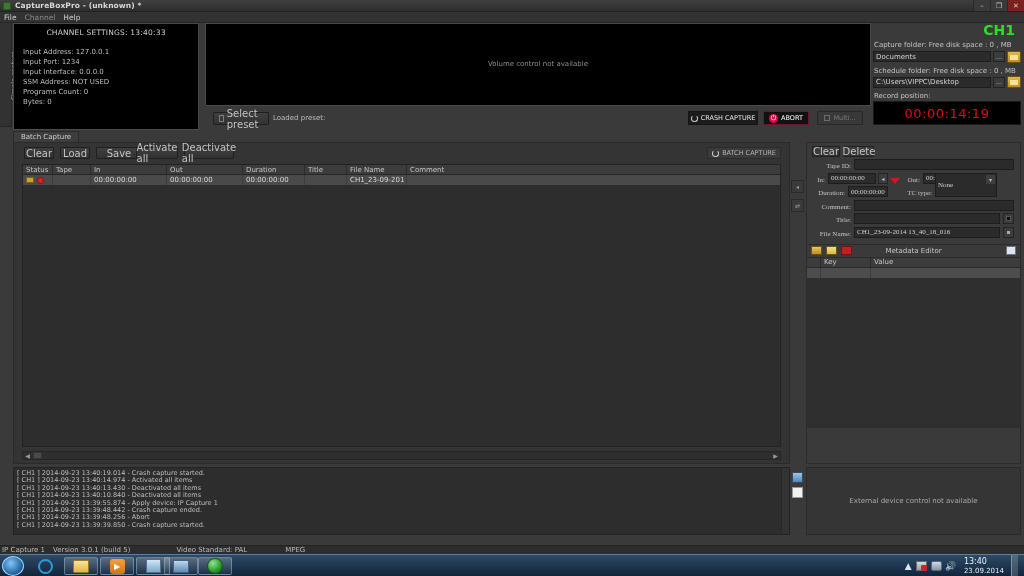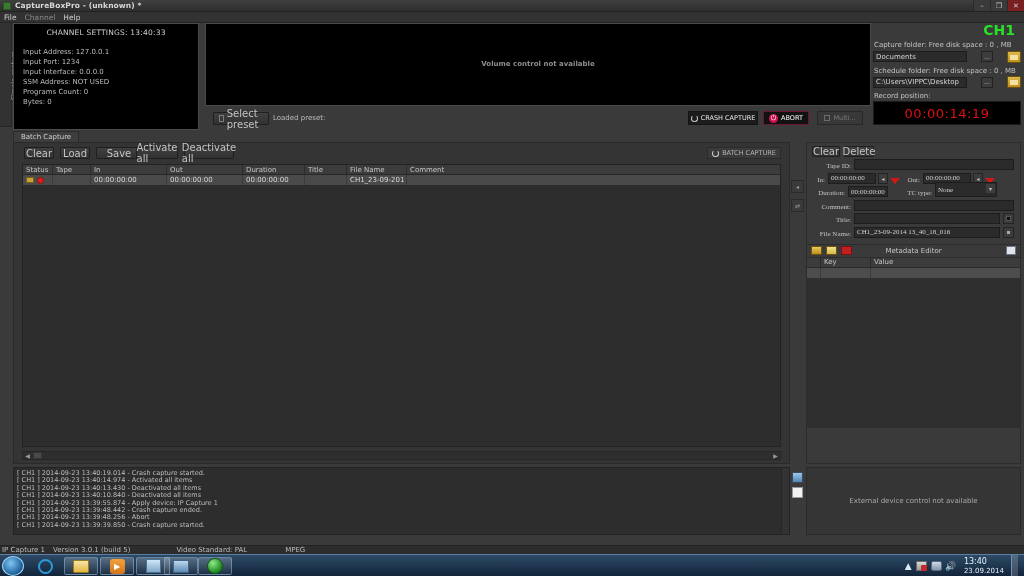--- a/index.html
+++ b/index.html
@@ -52,21 +52,21 @@
   }
   .chan-title { text-align:center; font-size:7.5px; color:#d0d0d0; padding-top:4px; letter-spacing:.2px;}
   .chan-list { padding:10px 0 0 9px; }
   .chan-list div { font-size:7px; color:#bdbdbd; line-height:10px; }
 
   
   .video {
     position:absolute; left:205px; top:23px; width:666px; height:83px;
     background:#000; border:1px solid #4a4a4a;
   }
-  .video .msg { position:absolute; left:0; right:0; top:36px; text-align:center; font-size:7px; color:#8e8e8e;font-weight:bold;}
+  .video .msg { position:absolute; left:0; right:0; top:36px; text-align:center; font-size:7px; color:#8e8e8e;}
 
   
   .presetbar { position:absolute; left:205px; top:107px; width:666px; height:23px; }
   .btn {
     background: linear-gradient(#3f3f3f,#323232); border:1px solid #1f1f1f;
     color:#c4c4c4; font-size:10px; display:inline-flex; align-items:center;
     justify-content:center; height:13px; padding:0 5px; border-radius:1px;
   }
   .select-preset { position:absolute; left:8px; top:5px; width:56px; }
   .loaded-preset { position:absolute; left:68px; top:7px; font-size:7px; color:#bcbcbc; }
@@ -86,21 +86,21 @@
     position:absolute; right:8px; top:4px; width:46px; height:14px;
     background:#383838; border:1px solid #282828; color:#7b7b7b; font-size:6.5px;
     display:flex; align-items:center; justify-content:center; gap:3px;
   }
   .ring { width:7px;height:7px;border:1.2px solid #cfcfcf;border-radius:50%;border-top-color:transparent;}
 
   
   .cap-panel { position:absolute; left:873px; top:23px; width:148px; height:107px; }
   .ch-label { text-align:right; color:#28e028; font-size:14px; font-weight:bold; line-height:14px; padding-right:6px;}
   .cap-lbl { font-size:7px; color:#c2c2c2; margin:4px 0 1.5px 1px; }
-  .row-input { display:flex; align-items:center; gap:14px; }
+  .row-input { display:flex; align-items:center; gap:2px; }
   .txtfield {
     height:11px; background:#2b2b2b; border:1px solid #1d1d1d; color:#d2d2d2;
     font-size:7px; padding:0 2px; display:flex; align-items:center; overflow:hidden; white-space:nowrap;
   }
   .cap-txt { flex:1; }
   .mini-btn { width:12px;height:11px;background:#3c3c3c;border:1px solid #222;color:#bbb;
               font-size:6.5px;display:flex;align-items:center;justify-content:center;}
   .folder-btn { width:14px;height:12px;background:linear-gradient(#e0b84a,#c08f1e);
                 border:1px solid #6b5210; border-radius:1px; position:relative;}
   .folder-btn:after{content:"";position:absolute;left:2px;top:3px;width:8px;height:5px;
@@ -155,21 +155,21 @@
   .rp-top { position:relative; height:16px; }
   .rp-top .btn { position:absolute; top:3px; height:11px; }
   .rp-clear{left:5px;width:28px;} .rp-del{left:37px;width:30px;}
   .frow { display:flex; align-items:flex-end; height:11px; margin:0 6px 2.5px 4px;font-family:Liberation Serif, serif; }
   .flabel { font-size:7px; color:#c2c2c2; text-align:right; width:40px; margin-right:3px; white-space:nowrap;}
   .fin { flex:1; }
   .tc-arrow{width:10px;height:11px;background:#3c3c3c;border:1px solid #242424;
             display:flex;align-items:center;justify-content:center;color:#bdbdbd;font-size:6px;}
   .red-tri{width:0;height:0;border-left:5px solid transparent;border-right:5px solid transparent;
            border-top:6px solid #d01818; margin:0 2px;}
-  .sel { height:15px;background:#2b2b2b;border:1px solid #1d1d1d;color:#d2d2d2;font-size:7px;
+  .sel { height:24px;background:#2b2b2b;border:1px solid #1d1d1d;color:#d2d2d2;font-size:7px;
          display:flex;align-items:center;padding:0 2px;position:relative;}
   .sel .chev{position:absolute;right:1px;top:1px;width:9px;height:9px;background:#3e3e3e;
              display:flex;align-items:center;justify-content:center;font-size:6px;color:#c0c0c0;}
   .sq-btn{width:11px;height:11px;background:#3c3c3c;border:1px solid #242424;margin-left:3px;
           display:flex;align-items:center;justify-content:center;}
   .lock-ico{width:5px;height:5px;background:#111;border:1px solid #555;}
 
   
   .meta-head { position:relative; height:14px; margin-top:6px; border-top:1px solid #2c2c2c;
                border-bottom:1px solid #2c2c2c; display:flex; align-items:center; }

